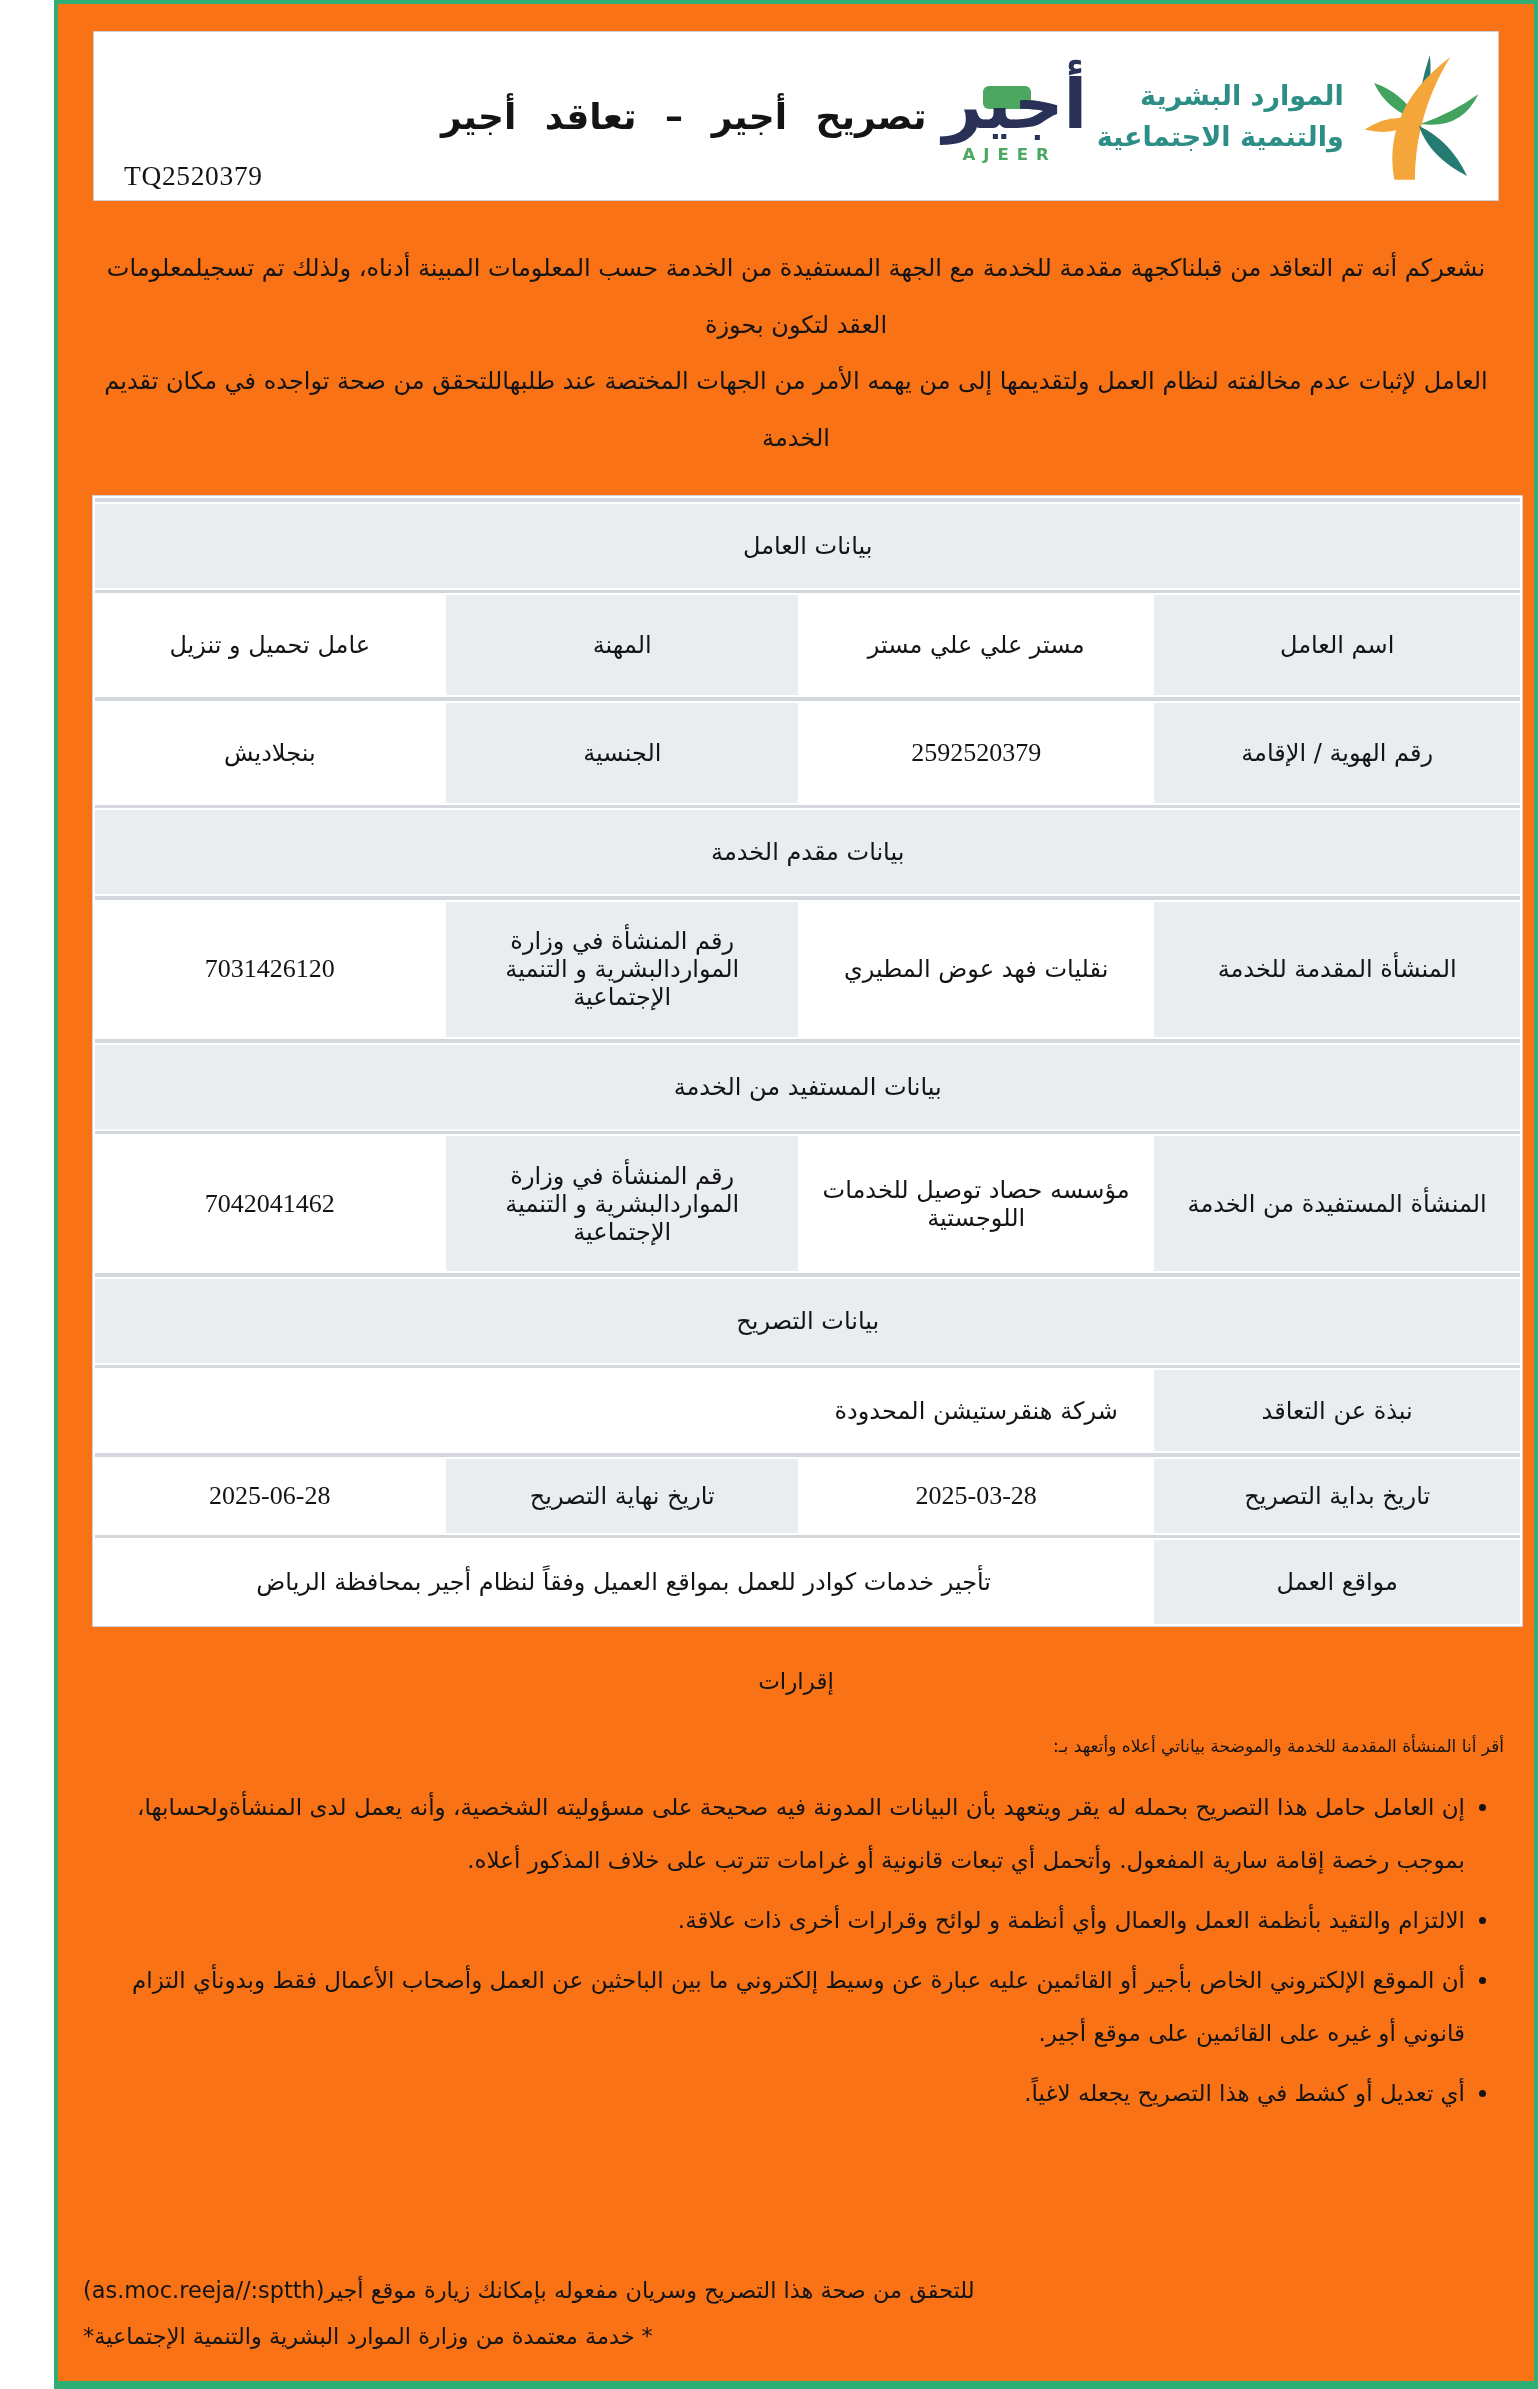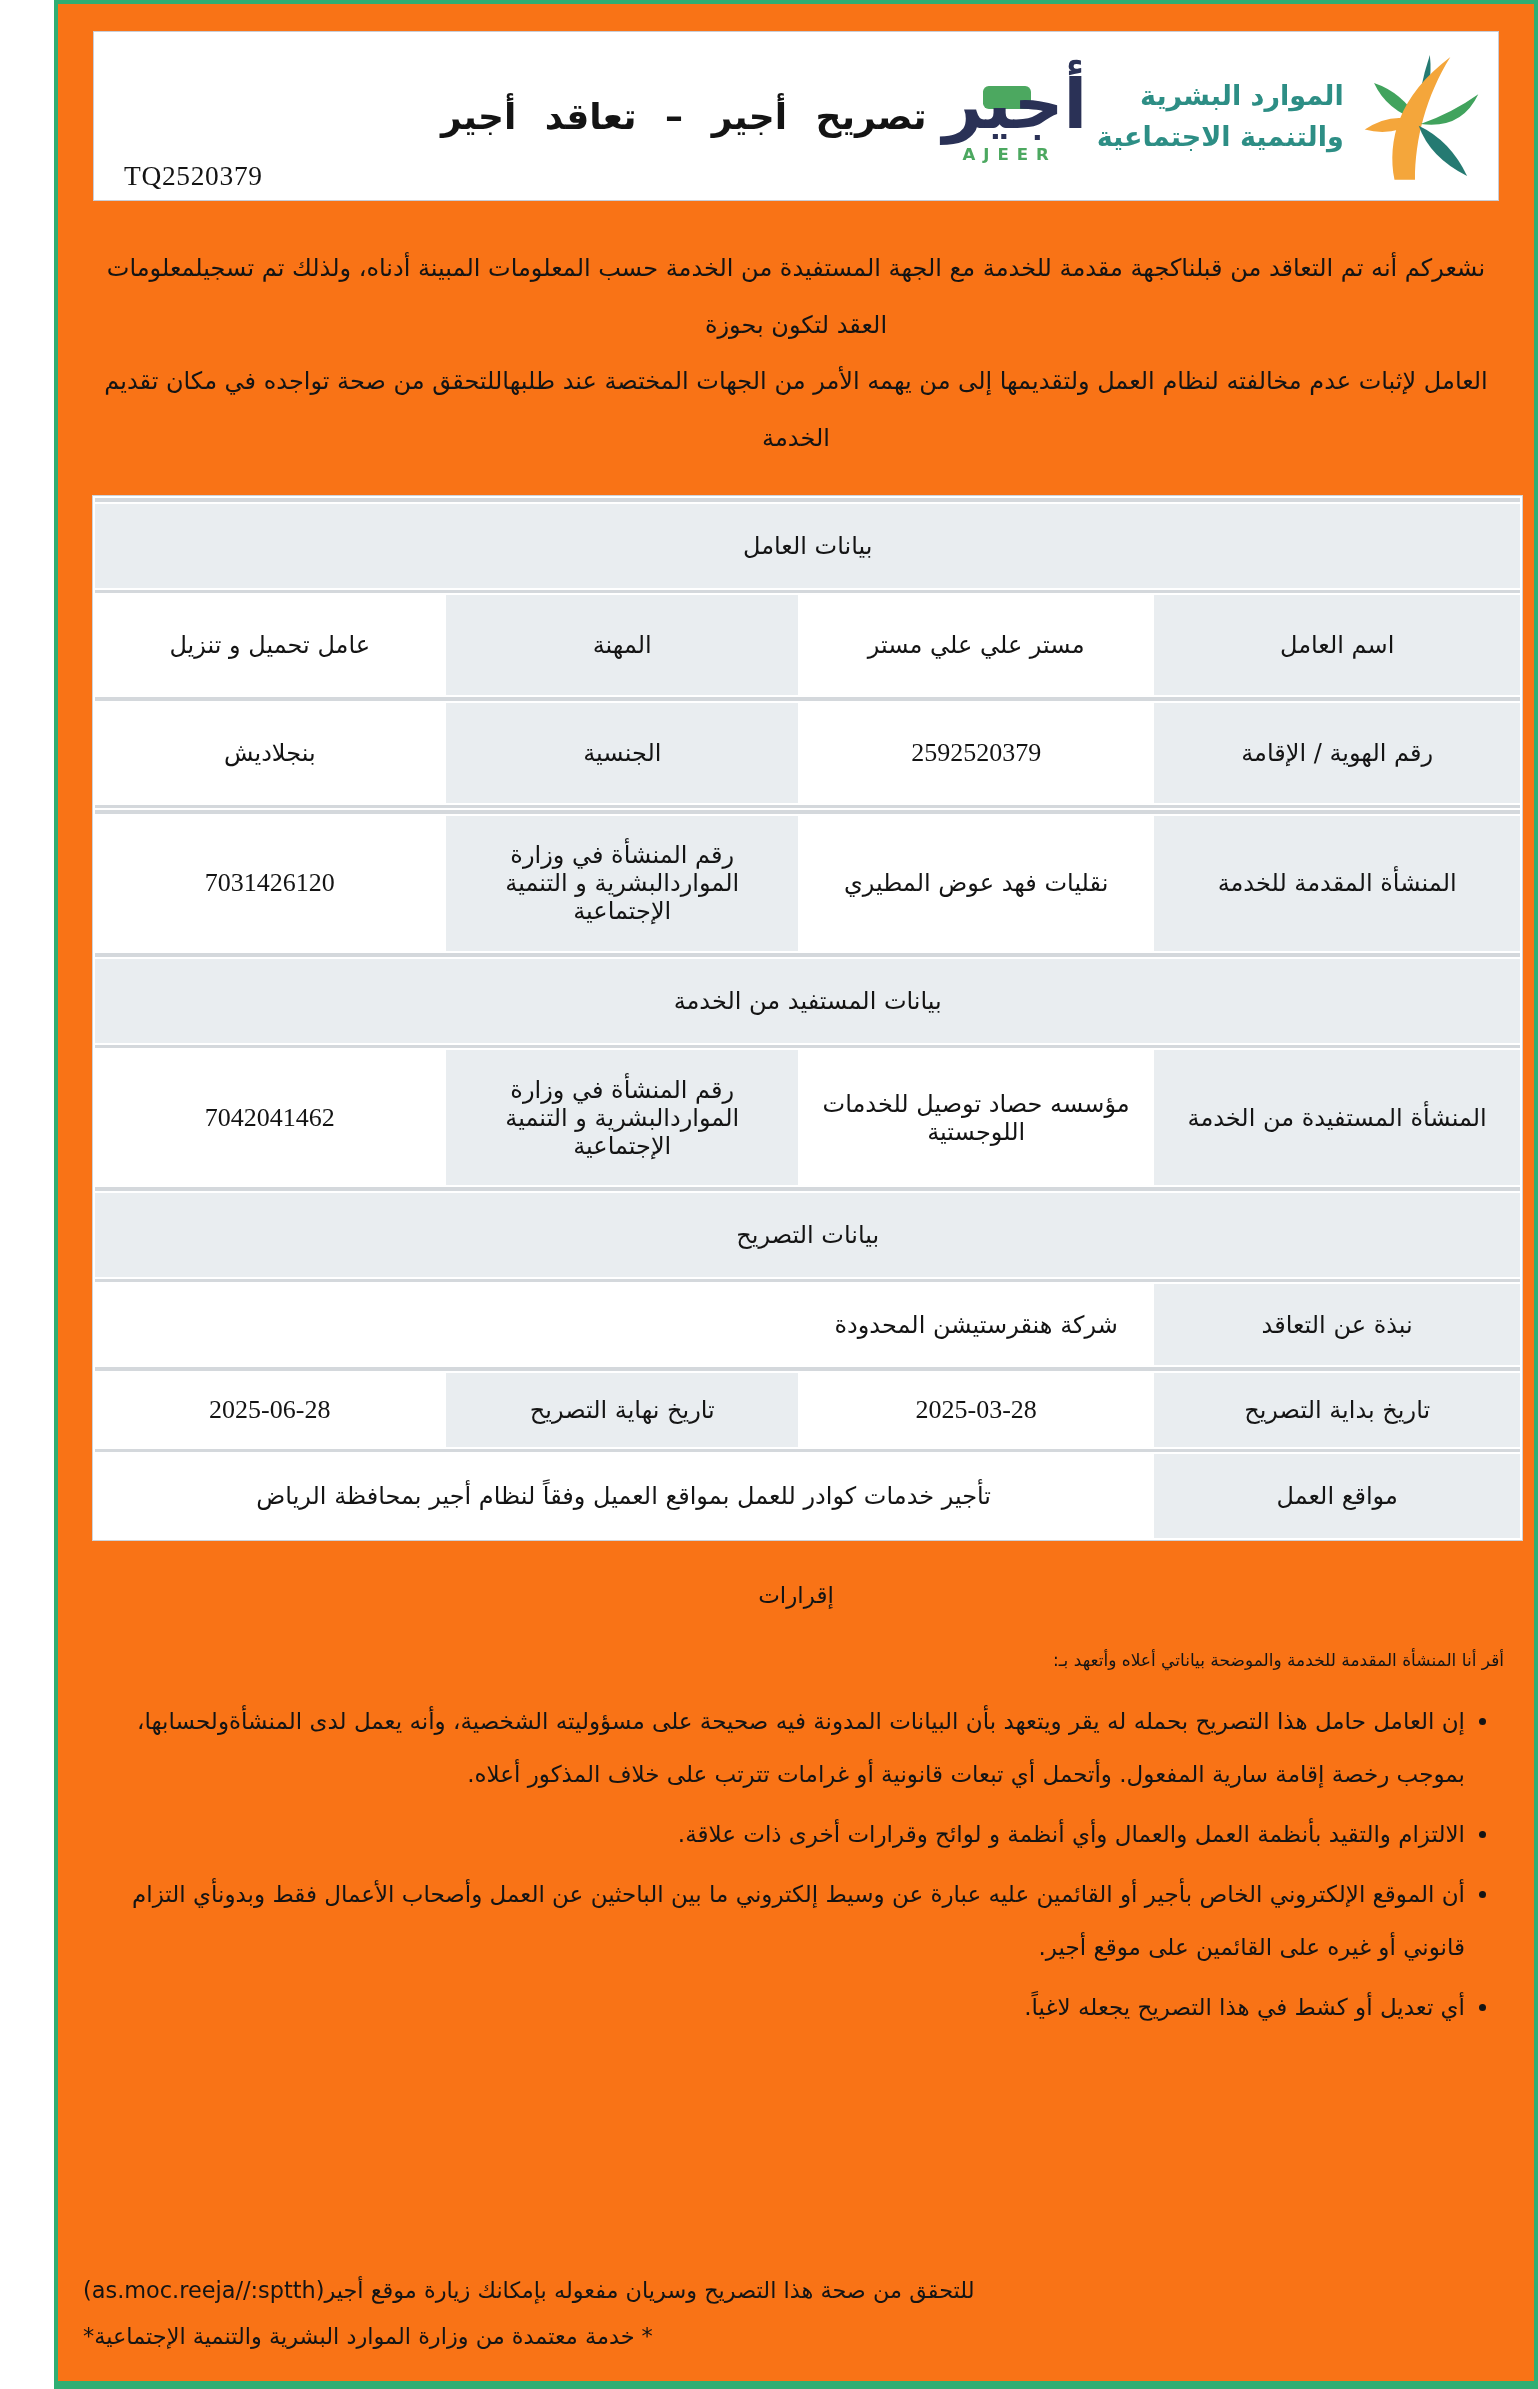--- a/index.html
+++ b/index.html
@@ -169,20 +169,23 @@
     <tr class="row-worker">
       <td class="cell-label">رقم الهوية / الإقامة</td>
       <td class="cell-value"><span class="latin" dir="ltr">2592520379</span></td>
       <td class="cell-label">الجنسية</td>
       <td class="cell-value">بنجلاديش</td>
     </tr>
     <tr class="sep-row">
           <td colspan="4"></td>
         </tr>
 
+    <tr class="section-row">
+      <td colspan="4">بيانات مقدم الخدمة</td>
+    </tr>
     <tr class="sep-row">
           <td colspan="4"></td>
         </tr>
 
     <tr class="row-org">
       <td class="cell-label">المنشأة المقدمة للخدمة</td>
       <td class="cell-value">نقليات فهد عوض المطيري</td>
       <td class="cell-label">رقم المنشأة في وزارة المواردالبشرية و التنمية الإجتماعية</td>
       <td class="cell-value"><span class="latin" dir="ltr">7031426120</span></td>
     </tr>

